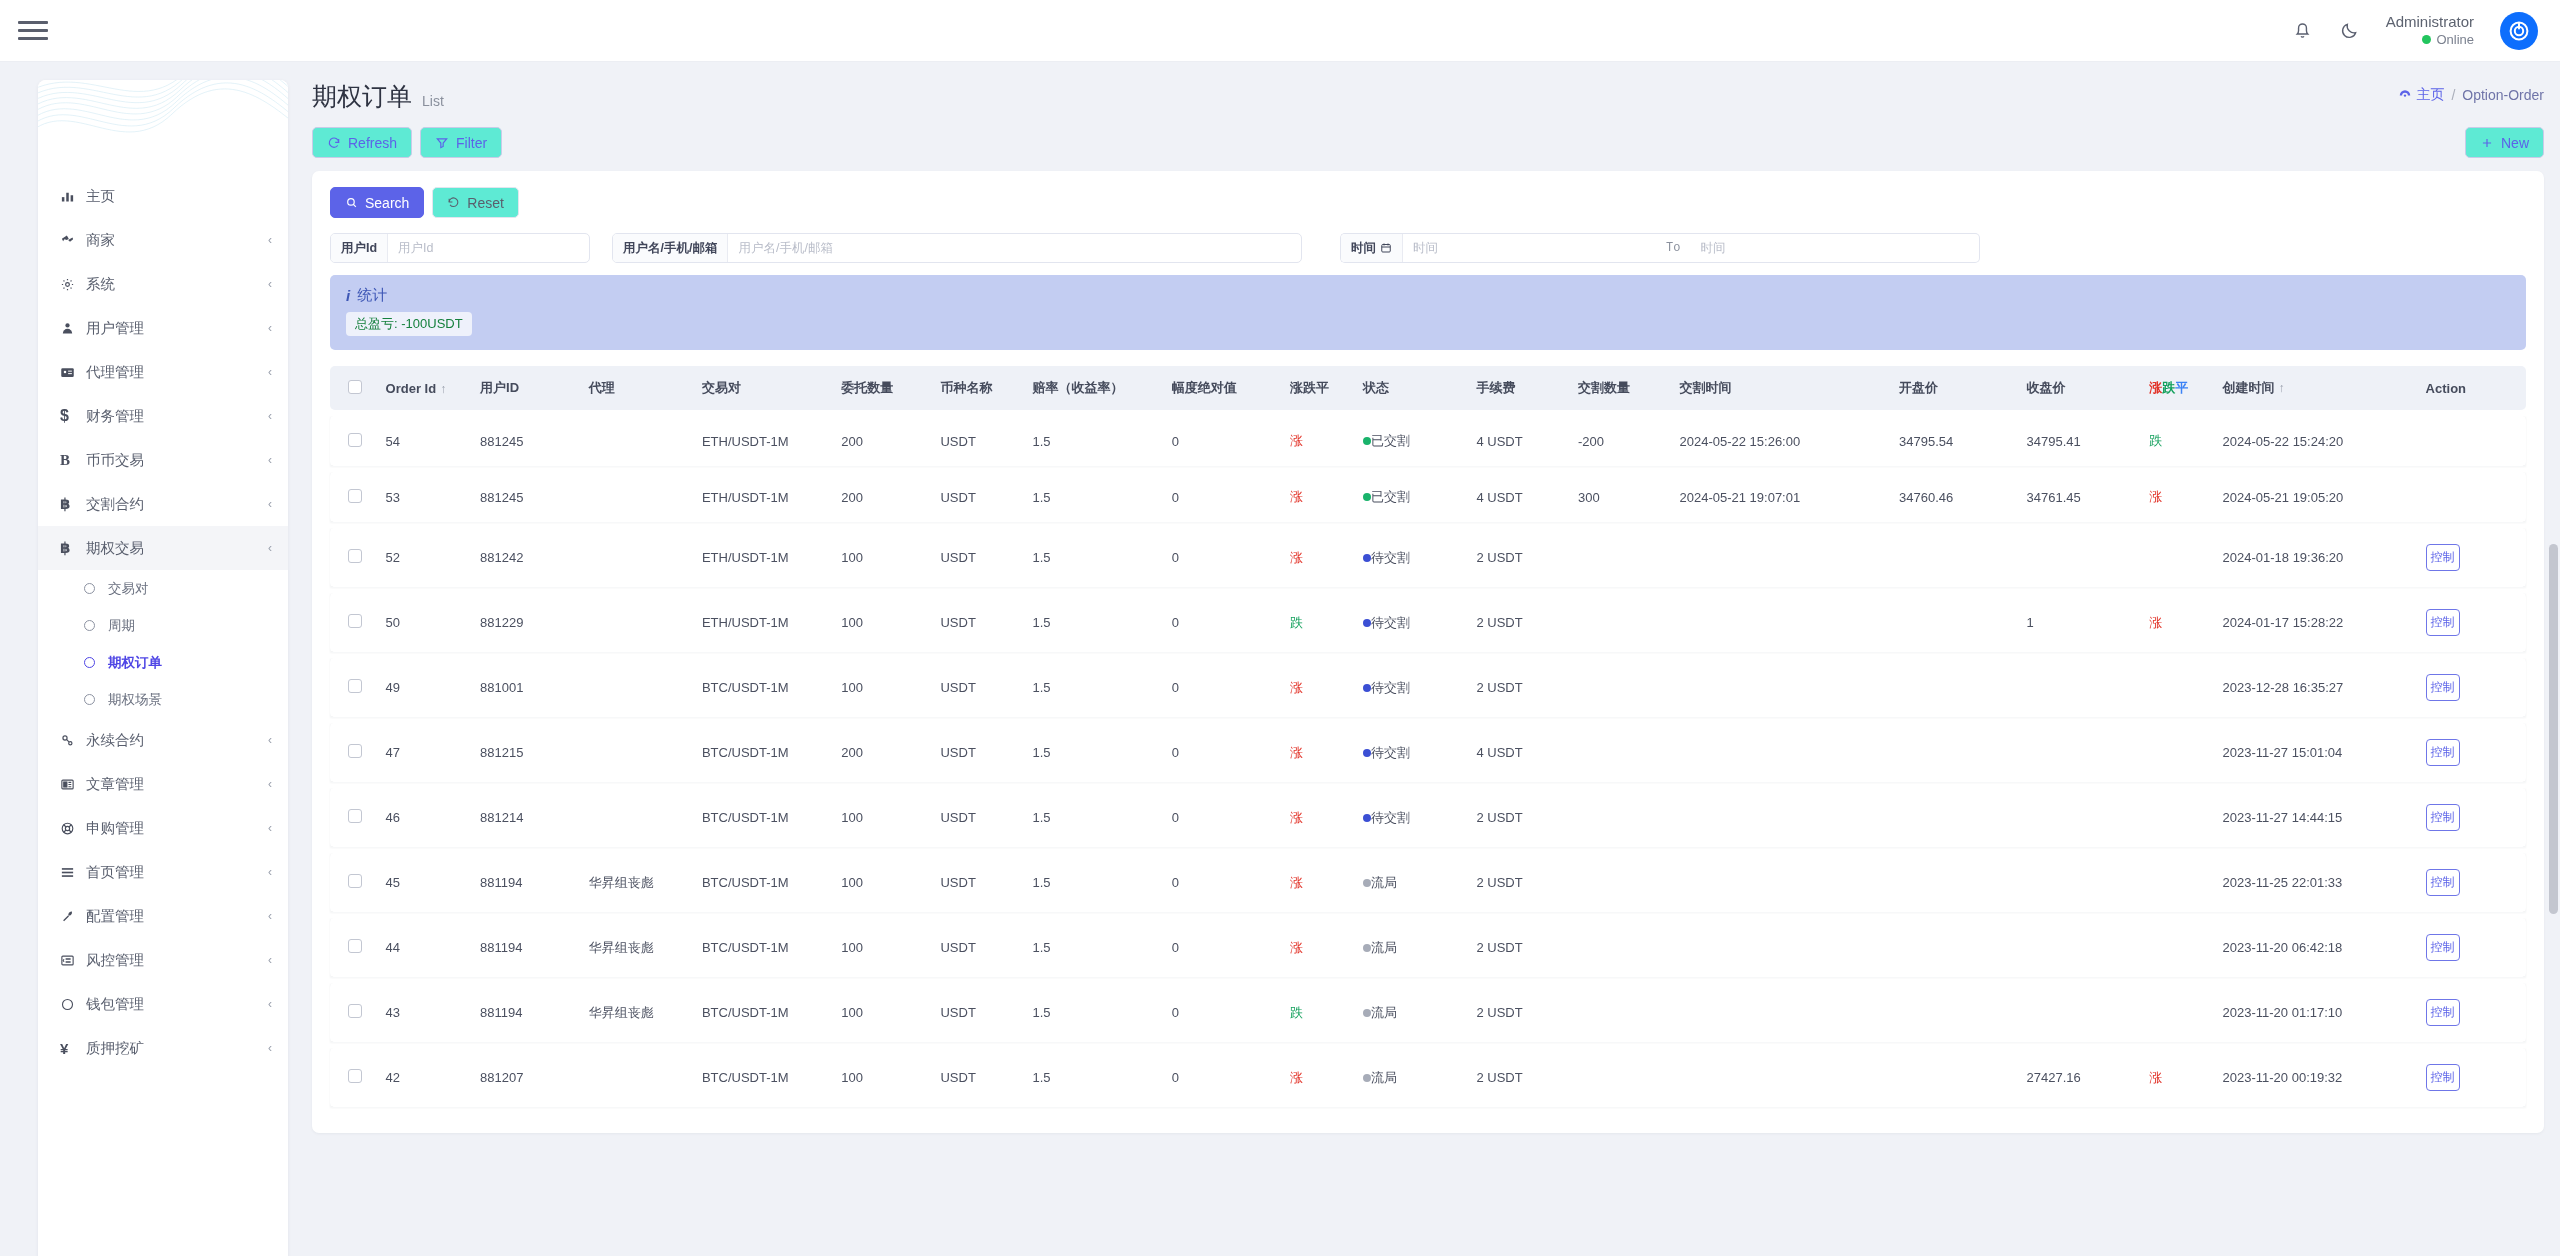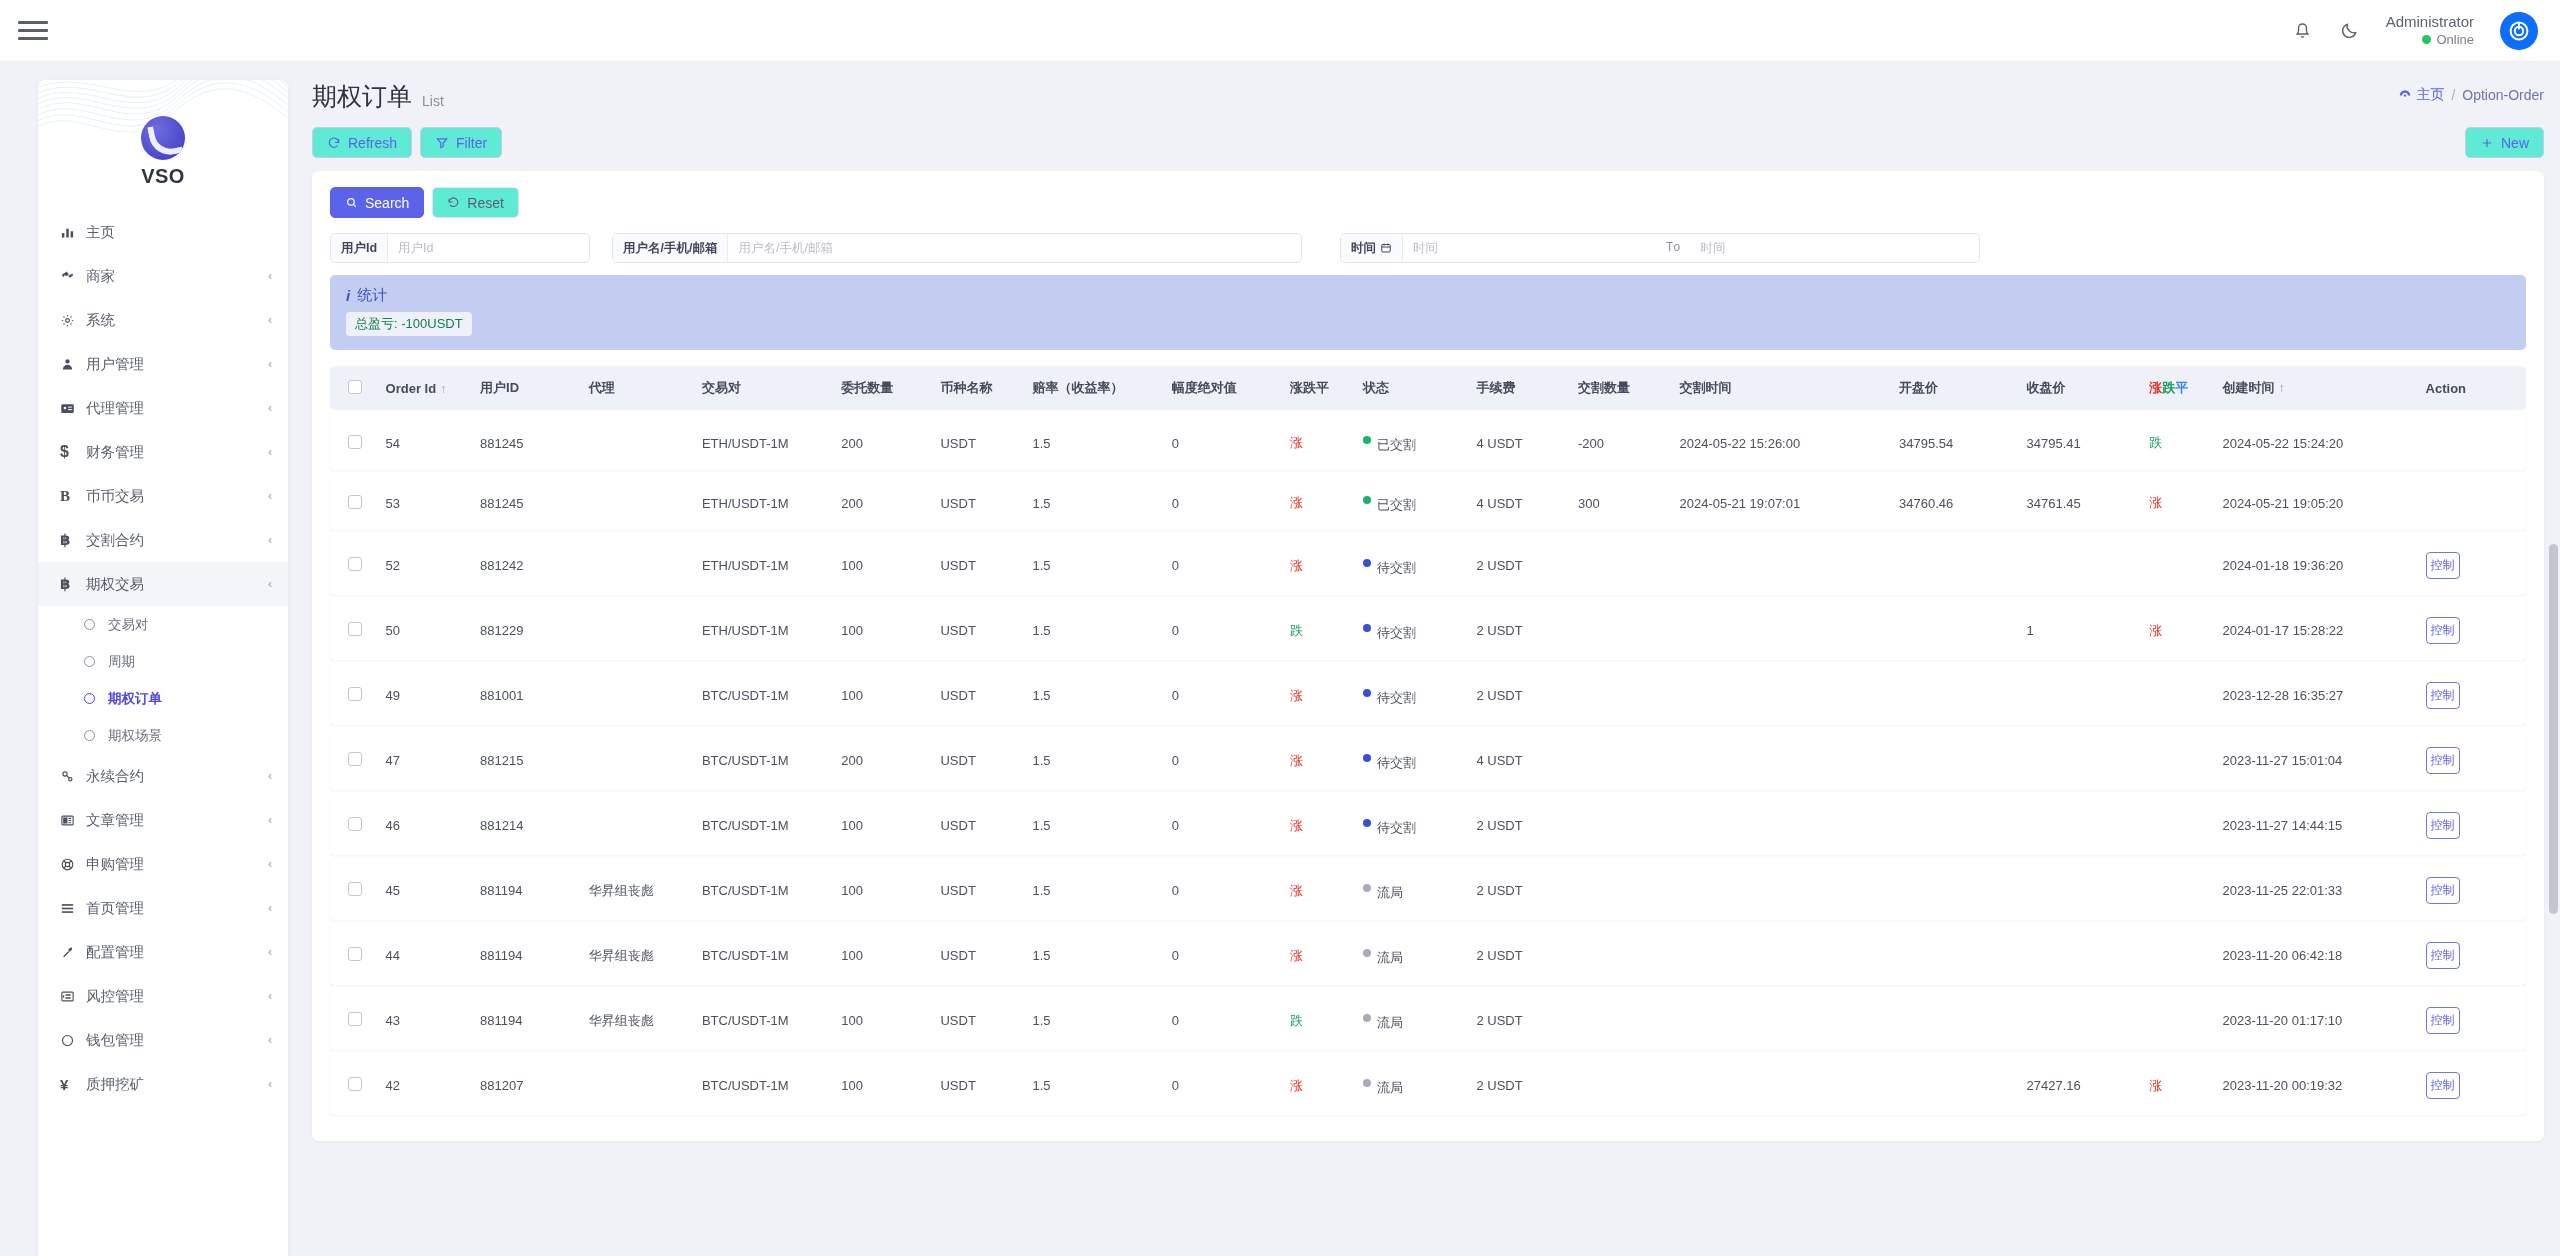--- a/index.html
+++ b/index.html
@@ -119,21 +119,21 @@
   tbody td {
     padding:15px 6px; font-size:13px; color:#4b5060; white-space:nowrap;
     border-top:1px solid #fff; border-bottom:1px solid #fff;
   }
   tbody td:first-child { border-radius:5px 0 0 5px; padding-left:18px;}
   tbody td:last-child { border-radius:0 5px 5px 0; }
   .chk { width:14px;height:14px;border:1.4px solid #c3c7d2;border-radius:3px;display:inline-block; cursor:pointer; background:#fff;}
   .up { color:#e2342a; }
   .down { color:#13a05c; }
   .sort { color:#9aa0ad; font-size:12px; margin-left:4px;}
-  .st { display:inline-flex; gap:6px;}
+  .st { display:inline-flex; align-items:center; }
   .st i { width:8px;height:8px;border-radius:50%; display:inline-block;}
   .st-green i{background:#19b36b;} .st-blue i{background:#3b4fd4;} .st-gray i{background:#a7acb8;}
   .ctl-btn {
     border:1px solid #6f76e8; color:#5c63e8; background:#fff; border-radius:4px;
     font-size:12px; padding:4px 4px; cursor:pointer; font-family:inherit;
   }
   .scrollbar { position:absolute; right:2px; top:64px; width:9px; height:1190px; }
   .scrollbar .thumb { position:absolute; top:480px; width:9px; height:370px; background:#c3c6cf; border-radius:5px;}
 </style>
 </head>
@@ -181,24 +181,20 @@
         <path d="M-10 46 C40 6 90 74 140 26 S230 8 262 40"></path>
         <path d="M-10 40 C42 2 92 68 142 20 S232 4 262 34"></path>
         <path d="M-10 52 C38 12 88 80 138 32 S228 14 262 46"></path>
         <path d="M-10 34 C44 -2 94 62 144 14 S234 0 262 28"></path>
         <path d="M-10 58 C36 18 86 86 136 38 S226 20 262 52"></path>
         <path d="M-10 28 C46 -6 96 56 146 8 S236 -4 262 22"></path>
         <path d="M-10 64 C34 24 84 92 134 44 S224 26 262 58"></path>
         <path d="M-10 22 C48 -10 98 50 148 2 S238 -8 262 16"></path>
       </g>
     </svg>
-  </div>
-  <div class="brand">
-    <div class="logo-circle"></div>
-    <div class="brand-name">VSO</div>
   </div>
   <div class="menu" id="menu">
       <div class="m-item">
         <span class="m-ico">
           <svg width="15" height="15" viewBox="0 0 24 24" fill="currentColor">
             <rect x="3" y="13" width="4" height="7"></rect>
             <rect x="10" y="6" width="4" height="14"></rect>
             <rect x="17" y="10" width="4" height="10"></rect>
           </svg>
         </span>

